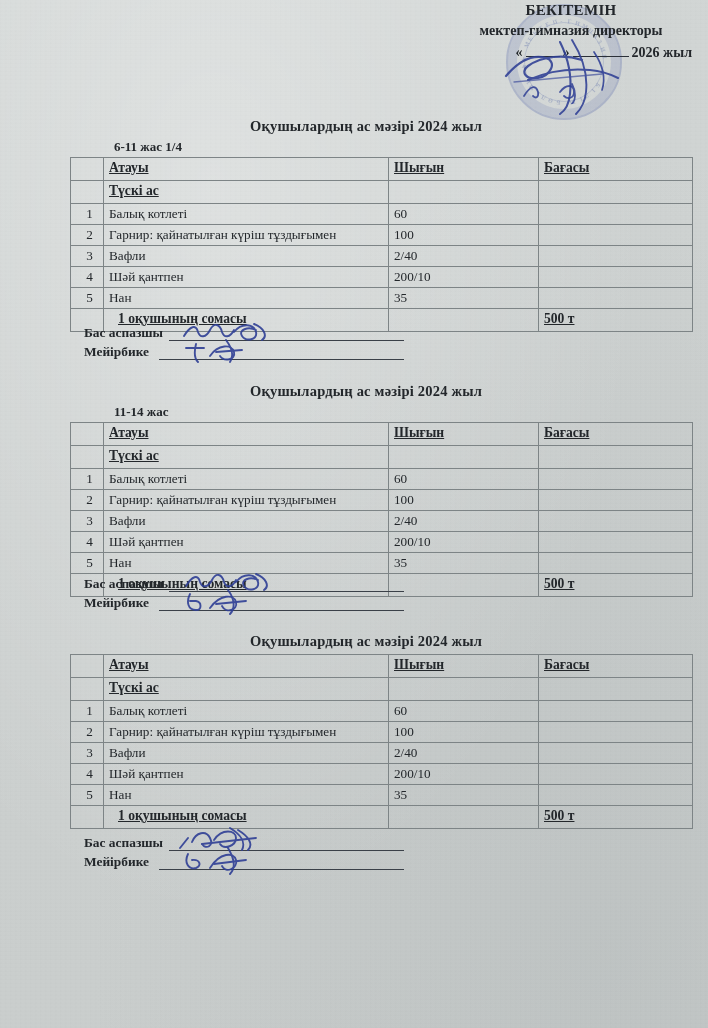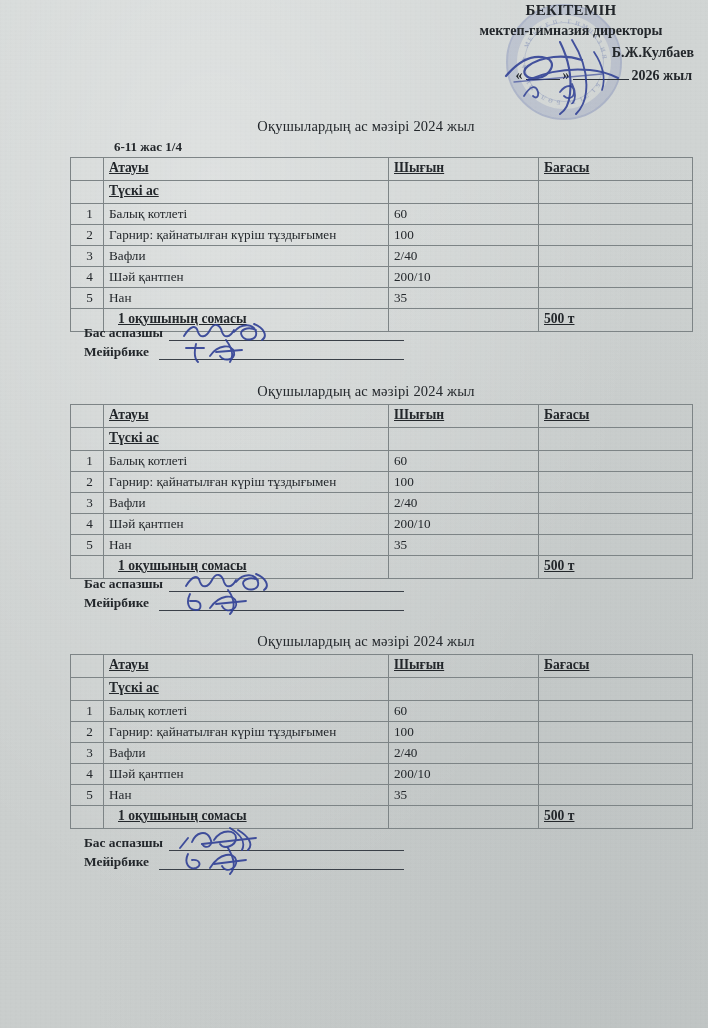--- a/index.html
+++ b/index.html
@@ -119,21 +119,21 @@
   }
 
   
   .section {
     position: absolute;
     left: 0;
     width: 708px;
   }
   .sec-title {
     text-align: center;
-    font-weight: normal;
+    font-weight: bold;
     font-size: 14.5px;
     letter-spacing: .2px;
     margin: 0 0 4px 0;
     padding-left: 24px;
   }
   .age-label {
     font-weight: bold;
     font-size: 13px;
     padding-left: 114px;
     margin-bottom: 2px;
@@ -237,21 +237,20 @@
         <span style="transform: rotate(227.647deg) translate(0px, -44px);">М</span>
         <span style="transform: rotate(238.235deg) translate(0px, -44px);">І</span>
         <span style="transform: rotate(248.824deg) translate(0px, -44px);"> </span>
         <span style="transform: rotate(259.412deg) translate(0px, -44px);">★</span>
       </div>
   </div>
 
   <div class="approval">
     <div class="ap-title">БЕКІТЕМІН</div>
     <div class="ap-role">мектеп-гимназия директоры</div>
-    <div class="ap-name">Б.Ж.Кулбаев</div>
     <div class="ap-date">
       <span>«</span>
       <span class="blank b1"></span>
       <span>»</span>
       <span class="blank b2"></span>
       <span>2026 жыл</span>
     </div>
   </div>
 
   <svg class="sig-ink" style="left:498px; top:24px;" width="140" height="92" viewBox="0 0 140 92">
@@ -357,20 +356,21 @@
     <g fill="none" stroke="#2f3f95" stroke-linecap="round" stroke-linejoin="round" stroke-width="1.9" opacity=".9">
       <path d="M6 10 L24 10 M16 6 C14 14, 14 20, 18 24"></path>
       <path d="M30 18 C38 6, 52 6, 54 14 C56 22, 44 24, 40 18"></path>
       <path d="M46 2 C52 10, 54 18, 50 24"></path>
       <path d="M36 14 L62 12"></path>
     </g>
   </svg>
 
   <div class="section" style="top:383px;">
     <div class="sec-title">Оқушылардың ас мәзірі  2024  жыл</div>
+    <div class="age-label">11-14  жас</div>
     <table class="menu">
       <colgroup>
           <col class="c-idx">
           <col class="c-name">
           <col class="c-out">
           <col class="c-price">
         </colgroup>
       <tbody>
         <tr class="head">
           <td class="idx"></td>

